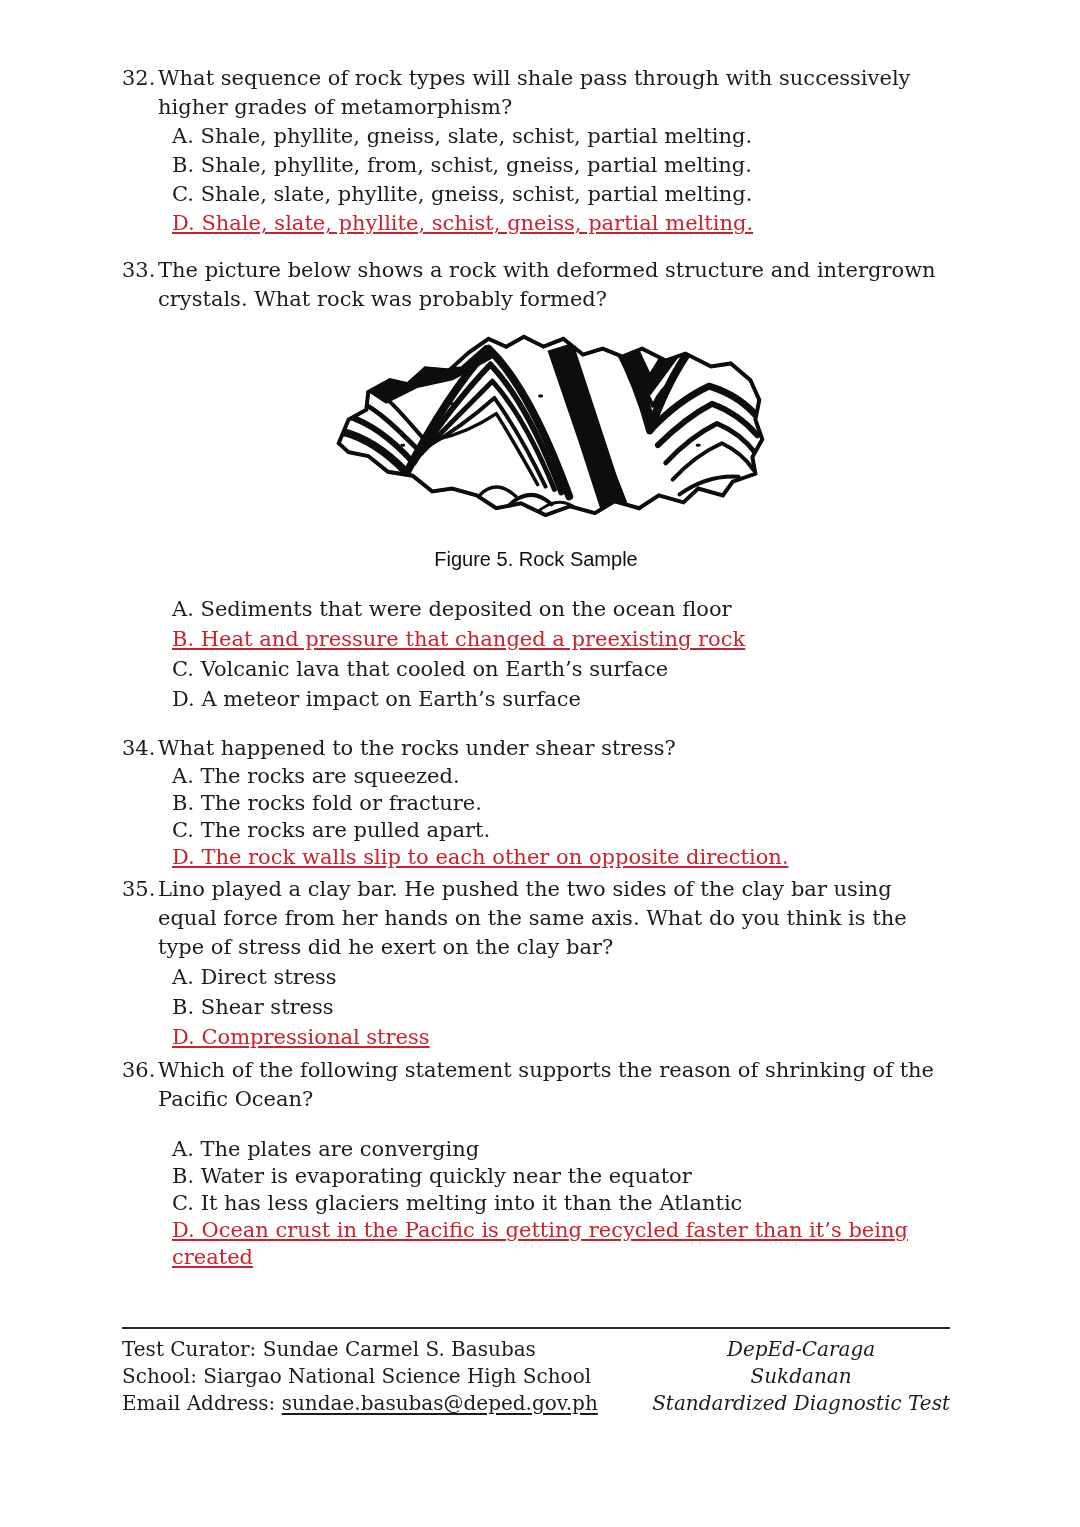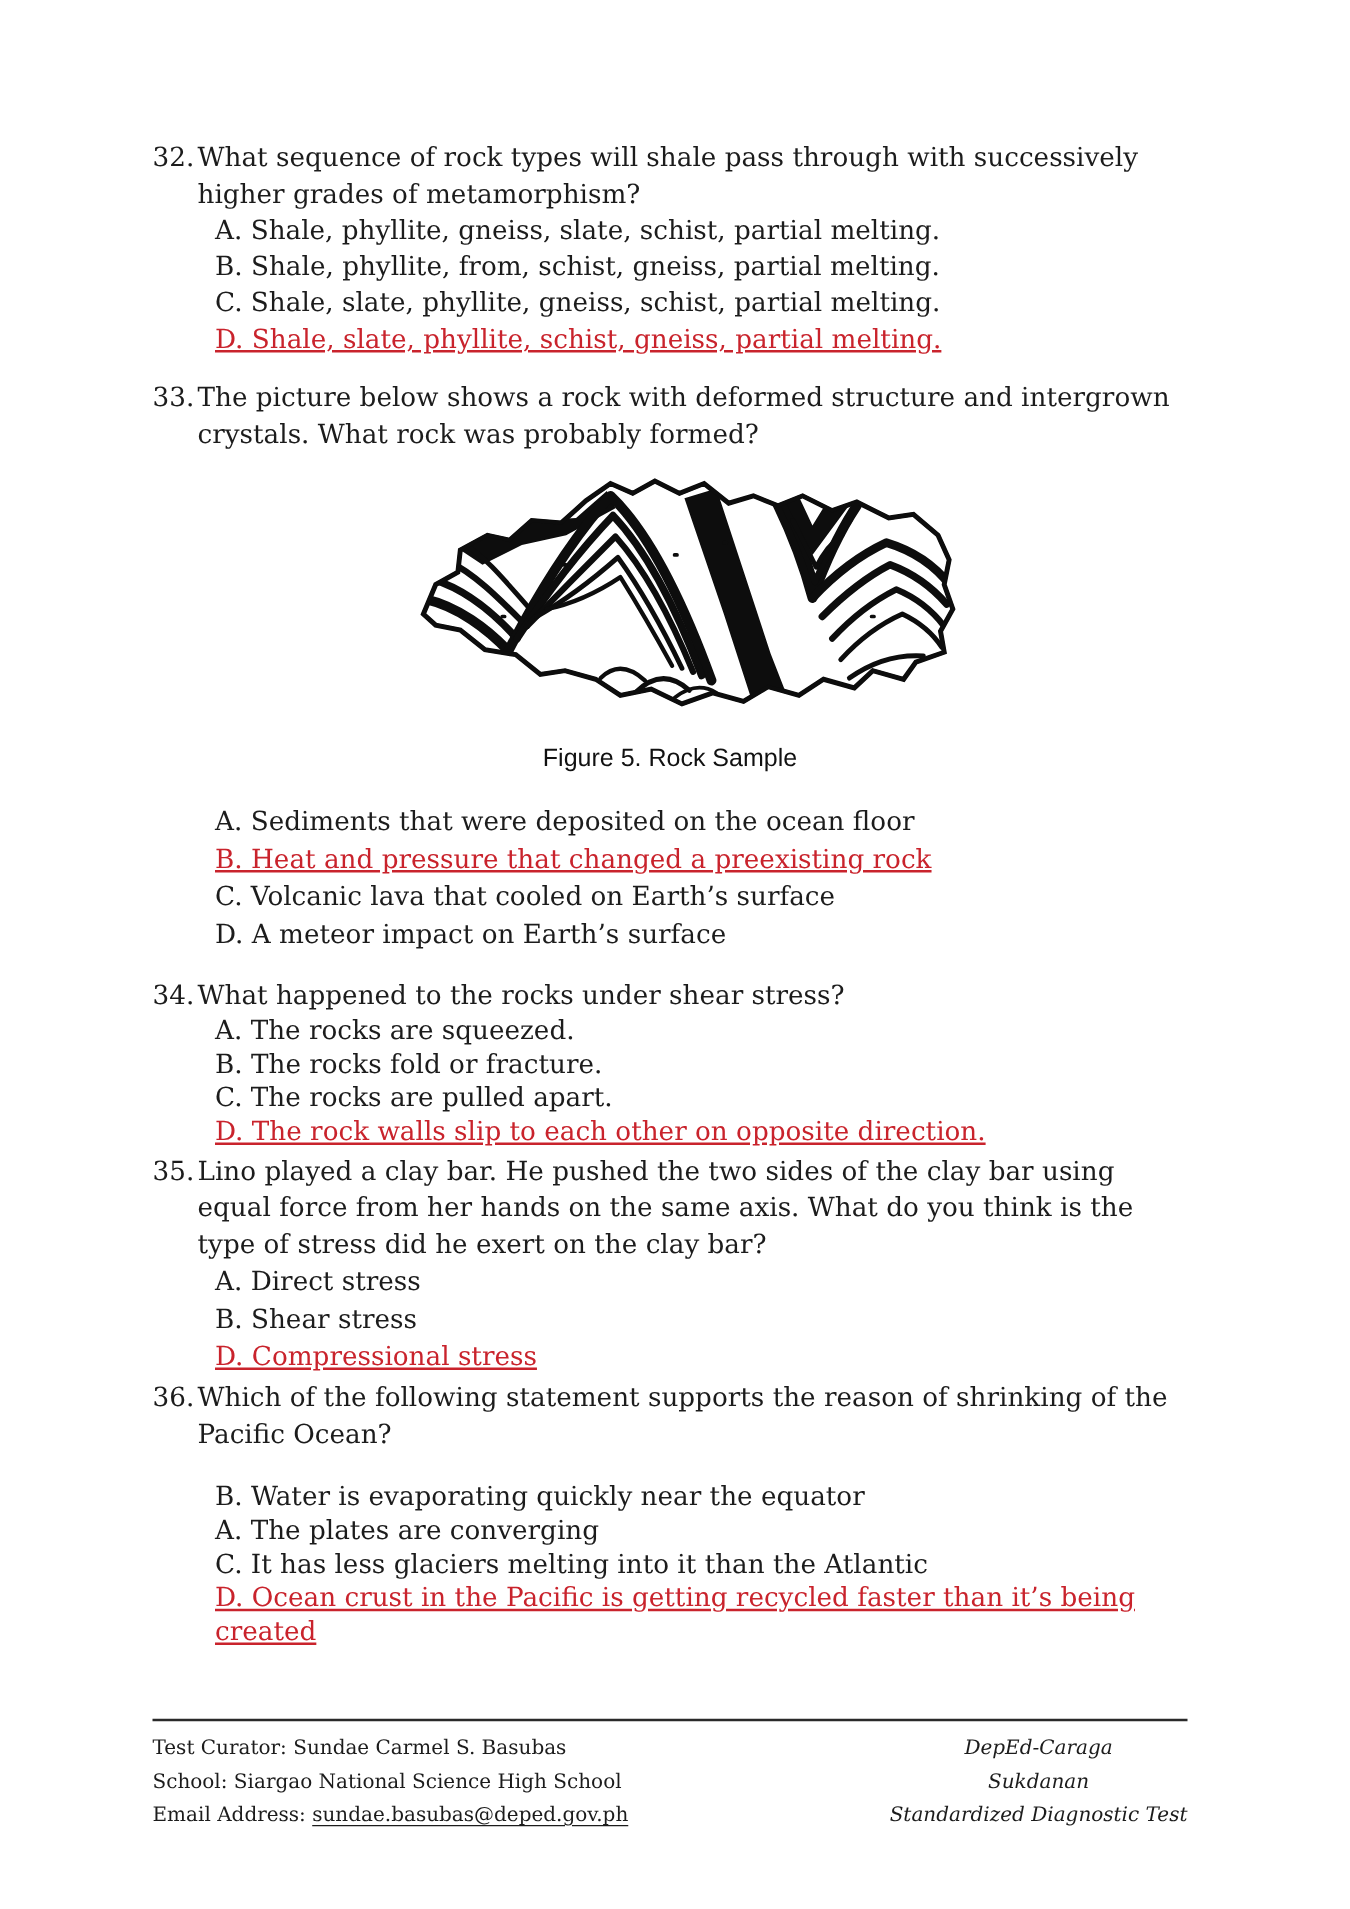--- a/index.html
+++ b/index.html
@@ -5,21 +5,21 @@
 <style>
   :root { --red: #c9232c; --ink: #1c1c1c; }
   * { box-sizing: border-box; }
   html, body { margin: 0; padding: 0; background: #ffffff; }
   .page {
     position: relative;
     width: 1080px;
     height: 1527px;
     margin: 0 auto;
     background: #ffffff;
-    padding: 112px 130px 30px 122px;
+    padding: 64px 130px 30px 122px;
     font-family: "DejaVu Serif", serif;
     font-size: 21px;
     line-height: 29px;
     color: var(--ink);
   }
   .question { margin: 0; }
   .q-m18 { margin-top: 18px; }
   .q-m20 { margin-top: 20px; }
   .q-m4  { margin-top: 4px; }
   .q-line { display: flex; }
@@ -42,21 +42,21 @@
     color: #111;
   }
   .after-figure { margin-top: 22px; }
 
   .footer {
     margin-top: 56px;
     border-top: 2px solid #2a2a2a;
     padding-top: 7px;
     display: flex;
     justify-content: space-between;
-    font-size: 16px;
+    font-size: 20px;
     line-height: 27px;
   }
   .footer .left-block { text-align: left; }
   .footer .right-block { text-align: center; font-style: italic; }
   .email-link { color: inherit; text-underline-offset: 3px; }
 </style>
 </head>
 <body>
 
 <div class="page">
@@ -164,22 +164,22 @@
       <div class="opt correct">D. Compressional stress</div>
     </div>
   </section>
 
   <section class="question q-m4">
     <div class="q-line">
       <span class="q-num">36.</span>
       <span class="q-text">Which of the following statement supports the reason of shrinking of the Pacific Ocean?</span>
     </div>
     <div class="opts tight gap-before">
+      <div class="opt">A. The plates are converging</div>
       <div class="opt">B. Water is evaporating quickly near the equator</div>
-      <div class="opt">A. The plates are converging</div>
       <div class="opt">C. It has less glaciers melting into it than the Atlantic</div>
       <div class="opt correct">D. Ocean crust in the Pacific is getting recycled faster than it’s being created</div>
     </div>
   </section>
 
   <div class="footer">
     <div class="left-block">
       <div>Test Curator: Sundae Carmel S. Basubas</div>
       <div>School: Siargao National Science High School</div>
       <div><span>Email Address: </span><a href="#" class="email-link">sundae.basubas@deped.gov.ph</a></div>

